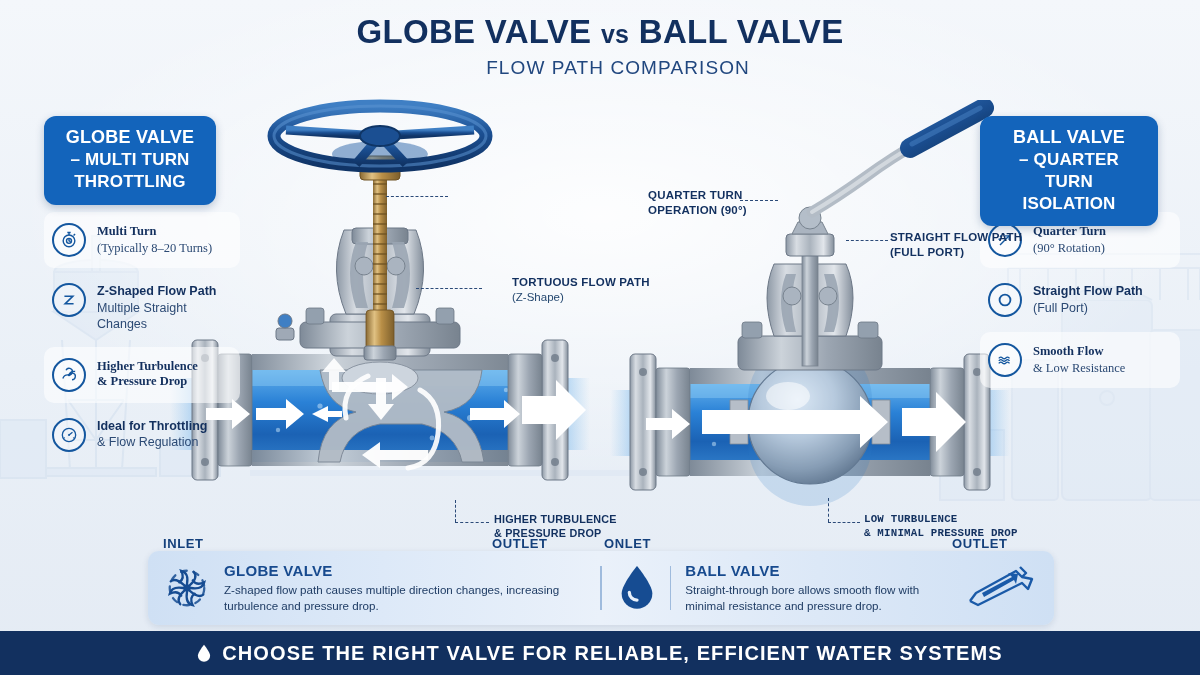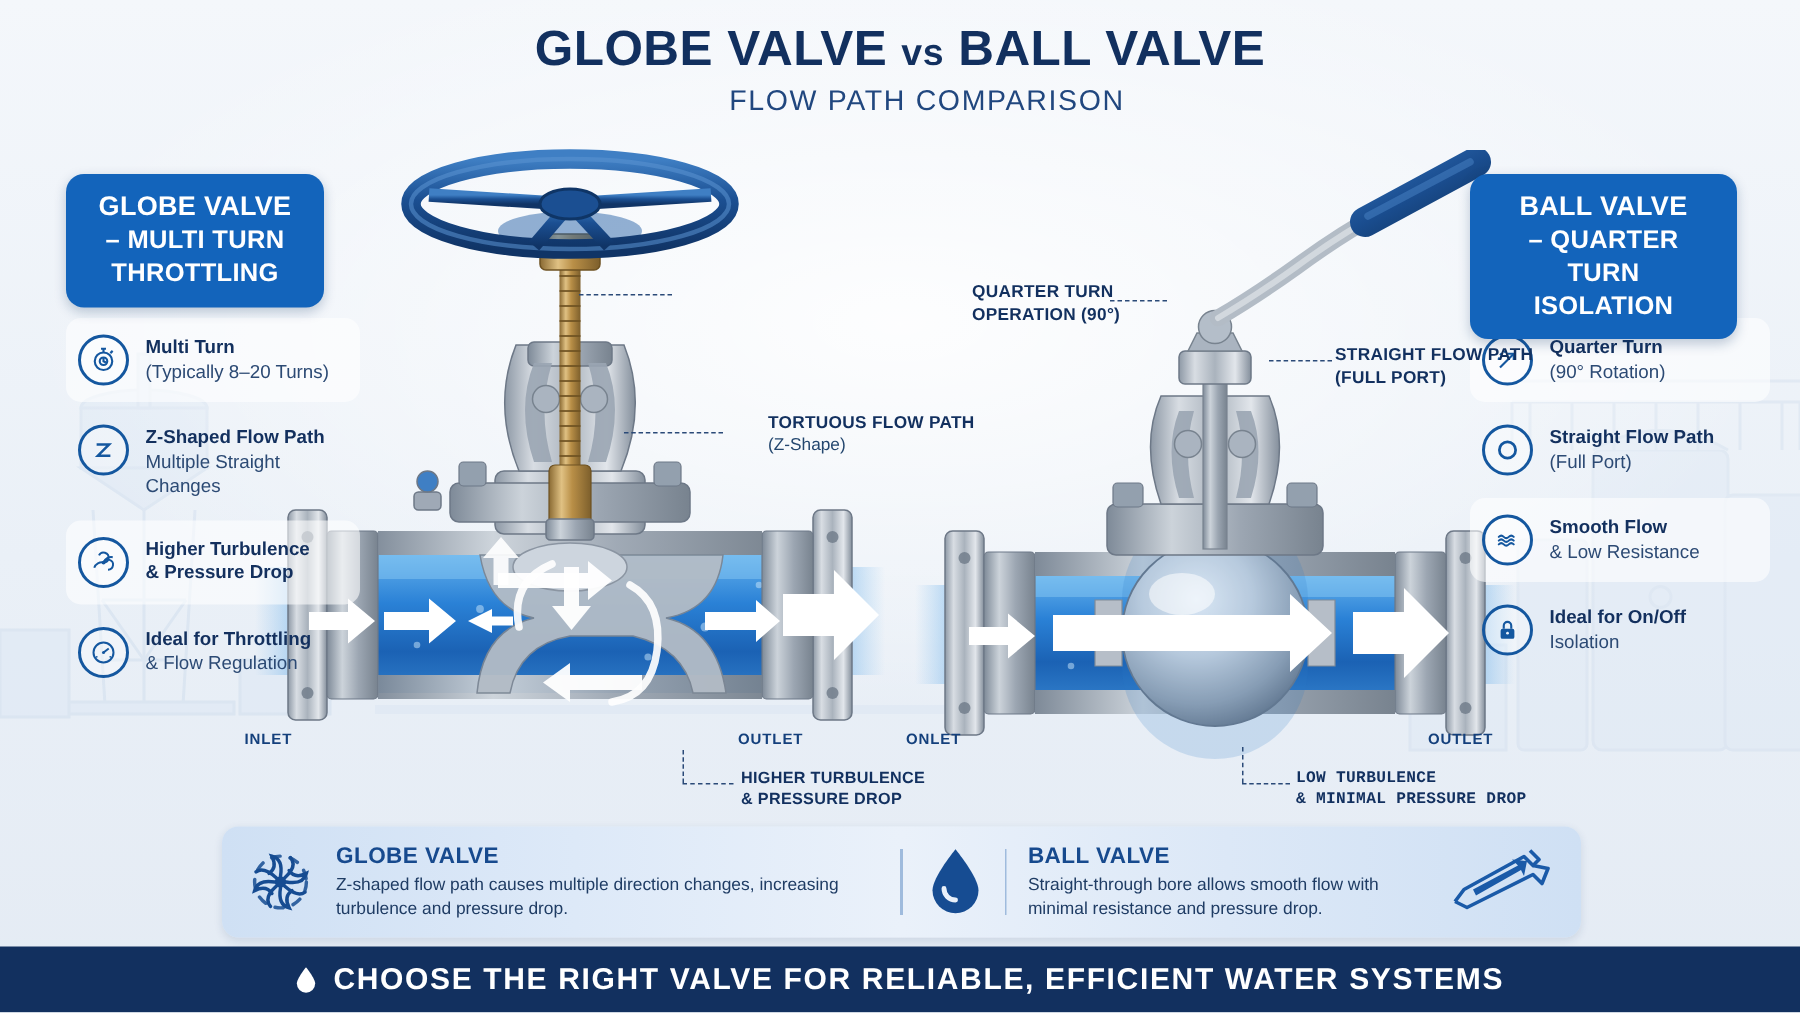--- a/index.html
+++ b/index.html
@@ -33,21 +33,21 @@
   .badge .l1 { font-size:18px; }
   .badge.left  { left:44px;  top:116px; width:172px; }
   .badge.right { right:42px; top:116px; width:178px; }
 
   
   .features { position:absolute; top:212px; z-index:6; width:196px; }
   .features.left  { left:44px; }
   .features.right { right:20px; width:200px; }
   .feat { display:flex; align-items:flex-start; gap:11px; padding:11px 10px 11px 8px;
           border-radius:10px; margin-bottom:4px; }
-  .feat.shade { background:rgba(255,255,255,.58); }
+  .feat.shade { background:rgba(255,255,255,.58);font-family:Liberation Serif, serif; }
   .feat-icon { flex:0 0 auto; width:34px; height:34px; border-radius:50%;
                border:2px solid #14579f; display:flex; align-items:center; justify-content:center;
                color:#14579f; background:rgba(255,255,255,.35); }
   .feat-icon svg { display:block; }
   .feat-txt { padding-top:1px; }
   .feat-t1 { font-size:12.5px; font-weight:bold; color:#13305e; line-height:1.25; }
   .feat-t2 { font-size:12.5px; color:#2c4a74; line-height:1.28; }
 
   
   .valve { position:absolute; z-index:3; }
@@ -56,22 +56,22 @@
   #ball-valve  { left:610px; top:100px; }
 
   
   .callout { position:absolute; z-index:8; font-size:11.5px; line-height:1.32; color:#12305f; }
   .callout .c1 { font-weight:bold; letter-spacing:.2px; }
   .callout .c2 { color:#24476f; }
   .callout.small .c1, .callout.small .c2 { font-size:10.8px; }
   .lead { position:absolute; z-index:7; border-top:1.3px dashed #2b4a78; height:0; }
   .lead-v { position:absolute; z-index:7; border-left:1.3px dashed #2b4a78; width:0; }
 
-  .port-label { position:absolute; z-index:8; font-size:10px; font-weight:bold;
-                color:#14407c; letter-spacing:.6px; }
+  .port-label { position:absolute; z-index:8; font-size:13px; font-weight:bold;
+                color:#14407c; letter-spacing:.6px;margin-top:48px; }
 
   
   .summary { position:absolute; left:148px; top:551px; width:906px; height:74px; z-index:7;
      border-radius:11px; display:flex; align-items:center;
      background:linear-gradient(90deg,#cfe0f4 0%,#dde9f8 26%,#eaf1fa 50%,#dce8f7 74%,#cfe0f4 100%);
      box-shadow:0 2px 6px rgba(22,58,110,.12); }
   .sum-half { flex:1; display:flex; align-items:center; gap:14px; padding:0 16px; }
   .sum-icon { flex:0 0 auto; color:#164c92; }
   .sum-icon svg { display:block; }
   .sum-txt { flex:1; }
@@ -247,33 +247,20 @@
           <path d="M5 12.5q2-2 4 0t4 0 4 0"></path>
           <path d="M5 15.5q2-2 4 0t4 0 4 0"></path>
         </svg>
       </div>
       <div class="feat-txt">
         <div class="feat-t1">Smooth Flow</div>
         <div class="feat-t2">&amp; Low Resistance</div>
       </div>
     </div>
 
-    <div class="feat">
-      <div class="feat-icon">
-        <svg width="20" height="20" viewBox="0 0 24 24" fill="none" stroke="currentColor" stroke-width="1.7">
-          <rect x="6.5" y="11" width="11" height="8" rx="1.5" fill="currentColor" stroke="none"></rect>
-          <path d="M9 11V8.5a3 3 0 0 1 6 0V11"></path>
-          <circle cx="12" cy="14.5" r="1.1" fill="#eaf1fa" stroke="none"></circle>
-        </svg>
-      </div>
-      <div class="feat-txt">
-        <div class="feat-t1">Ideal for On/Off</div>
-        <div class="feat-t2">Isolation</div>
-      </div>
-    </div>
   </div>
 
   <div class="valve" id="globe-valve">
     <svg width="420" height="430" viewBox="0 0 420 430">
       <defs>
         <linearGradient id="gSteel" x1="0" y1="0" x2="1" y2="0">
           <stop offset="0%" stop-color="#8e99a6"></stop>
             <stop offset="22%" stop-color="#d8dde3"></stop>
           <stop offset="50%" stop-color="#aab3bd"></stop>
             <stop offset="78%" stop-color="#e2e6eb"></stop>

